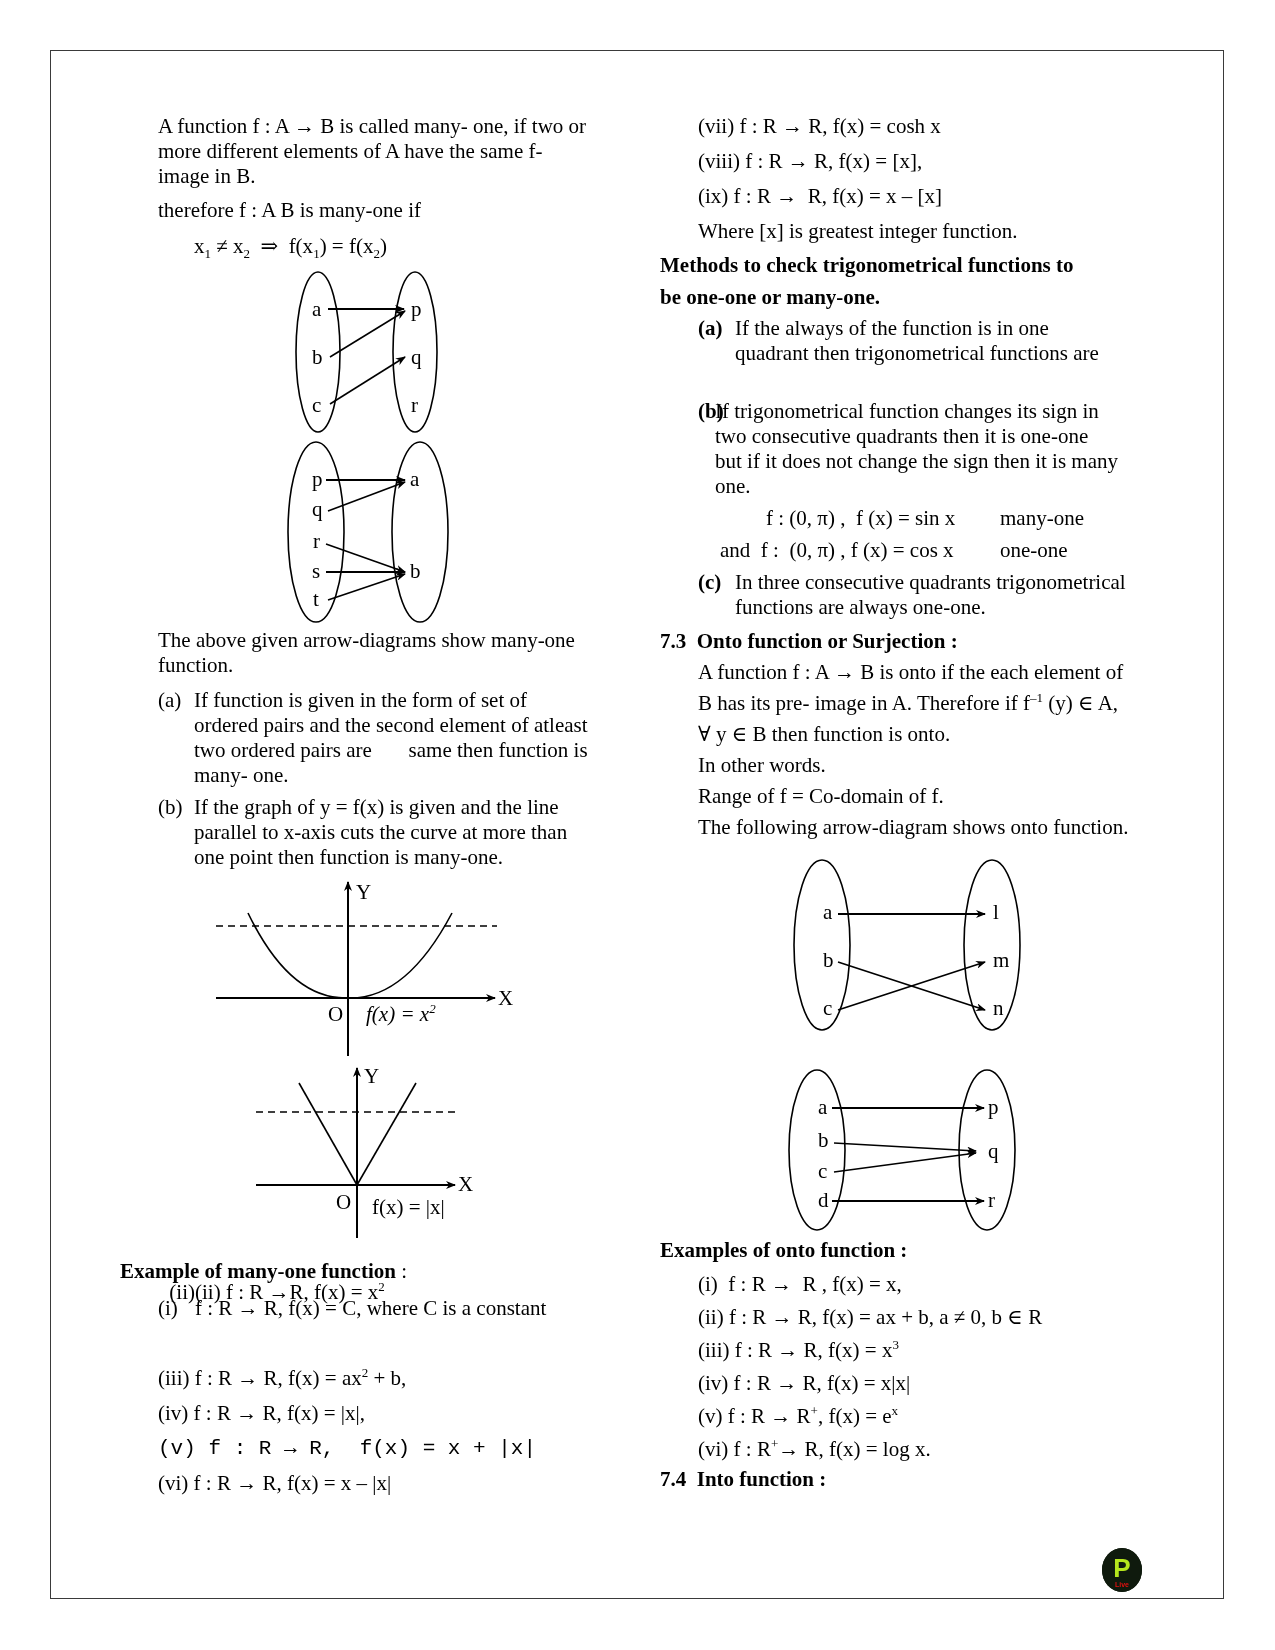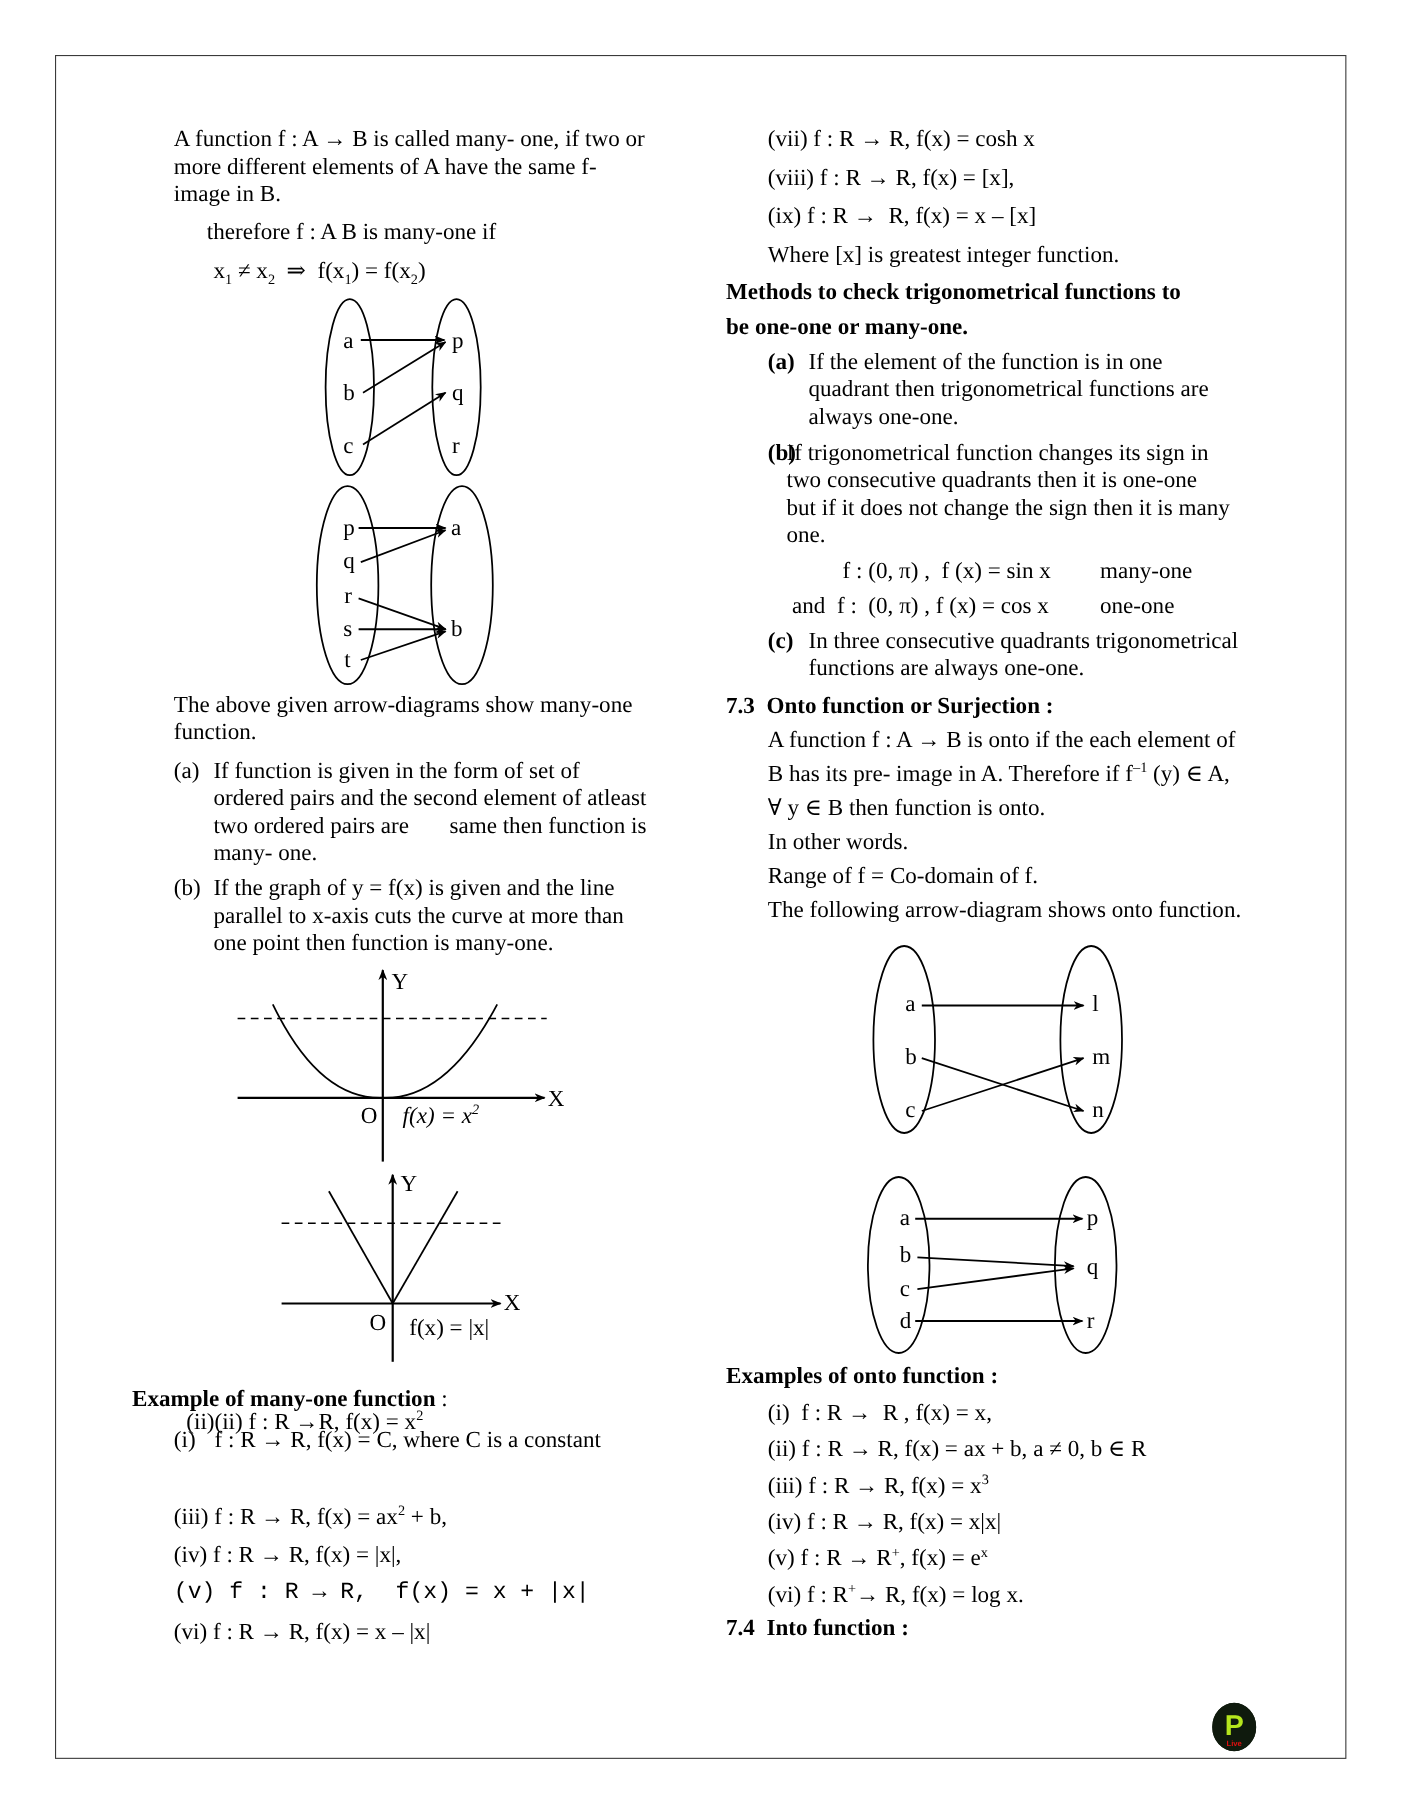--- a/index.html
+++ b/index.html
@@ -19,21 +19,21 @@
 </head>
 <body>
 
 <div class="page-border"></div>
 
 <div class="t just" style="left:158px; top:114px; width:456px;">
   <div>A function f : A → B is called many- one, if two or</div>
   <div>more different elements of A  have the same f-</div>
   <div>image in B.</div>
 </div>
-<div class="t" style="left:158px; top:198px;margin-left:30px;">therefore f : A B is many-one if</div>
+<div class="t" style="left:158px; top:198px;">therefore f : A B is many-one if</div>
 <div class="t" style="left:194px; top:234px;"><span>x</span><sub>1</sub><span> ≠ x</span><sub>2</sub><span style="white-space:pre">  ⇒  f(x</span><sub>1</sub><span>) = f(x</span><sub>2</sub><span>)</span></div>
 
 <svg class="svg-abs" width="1275" height="1650">
   <defs>
     <marker id="ah" markerWidth="10" markerHeight="8" refX="9" refY="4" orient="auto" markerUnits="userSpaceOnUse">
       <path d="M0,0 L10,4 L0,8 L3,4 Z" fill="#000"></path>
     </marker>
   </defs>
 
   <g>
@@ -144,23 +144,22 @@
 <div class="t" style="left:698px; top:114px;"><span>(vii)</span> <span>f : R → R, f(x) = cosh x</span></div>
 <div class="t" style="left:698px; top:149px;"><span>(viii)</span> <span>f : R → R, f(x) = [x],</span></div>
 <div class="t" style="left:698px; top:184px;"><span>(ix)</span> <span style="white-space:pre">f : R →  R, f(x) = x – [x]</span></div>
 <div class="t" style="left:698px; top:219px;">Where [x] is greatest integer function.</div>
 
 <div class="t b" style="left:660px; top:253px;">Methods to check trigonometrical functions to</div>
 <div class="t b" style="left:660px; top:285px;">be one-one or many-one.</div>
 
 <div class="t b" style="left:698px; top:316px;">(a)</div>
 <div class="t just" style="left:735px; top:316px; width:420px;">
-  <div>If the element of the function is in one</div>
+  <div>If the always of the function is in one</div>
   <div>quadrant then trigonometrical functions are</div>
-  <div>always one-one.</div>
 </div>
 
 <div class="t b" style="left:698px; top:399px;">(b)</div>
 <div class="t just" style="left:695px; top:399px; width:420px;margin-left:20px;">
   <div>If trigonometrical function changes its sign in</div>
   <div>two consecutive quadrants then it is one-one</div>
   <div>but if it does not change the sign then it is many</div>
   <div>one.</div>
 </div>
 

